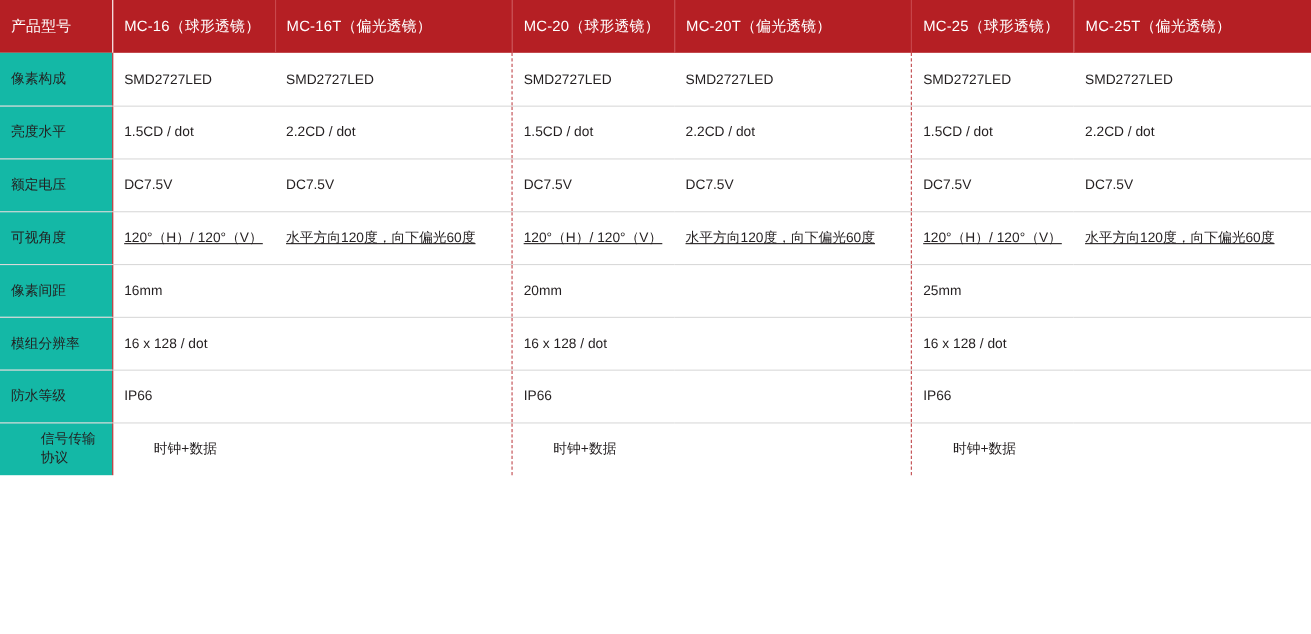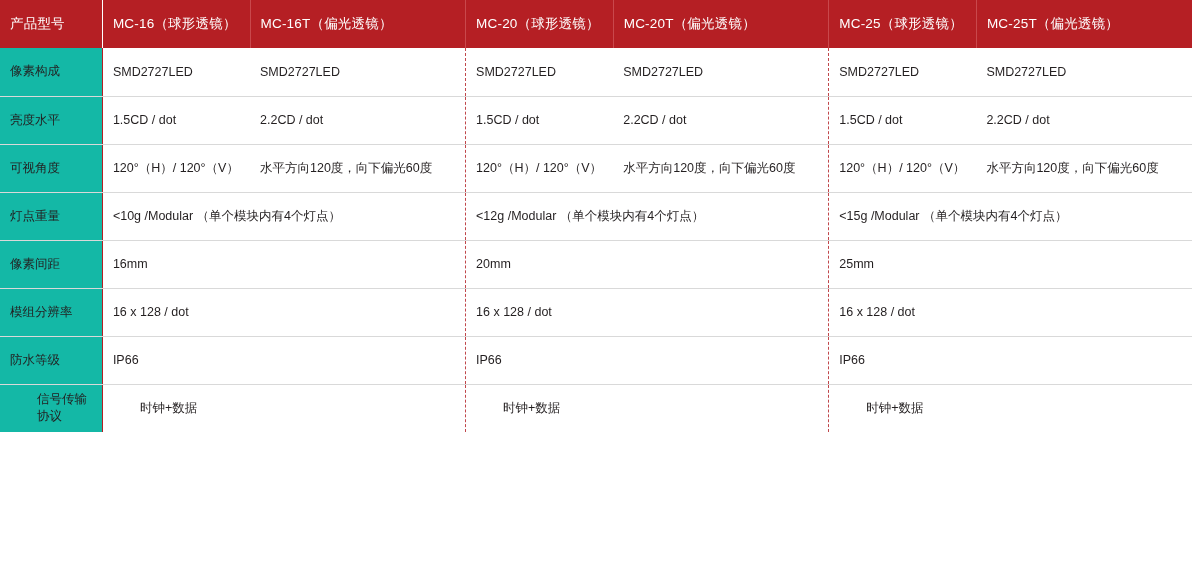--- a/index.html
+++ b/index.html
@@ -62,21 +62,21 @@
     padding-left: 37px;
   }
   
   td.group-start {
     border-left: 1px dashed #c0474b;
   }
   
   col.c-label { width: 95px; }
   col.c-a { width: 137px; }
   col.c-b { width: 200px; }
-  .nowrap { white-space: nowrap; }
+  .nowrap { white-space: nowrap; text-decoration: underline; }
 </style>
 </head>
 <body>
 
 <table class="spec">
   <colgroup>
     <col class="c-label">
     <col class="c-a">
       <col class="c-b">
     <col class="c-a">
@@ -110,39 +110,42 @@
     <tr class="body-row">
       <td class="label-col">亮度水平</td>
       <td class="group-start">1.5CD / dot</td>
       <td>2.2CD / dot</td>
       <td class="group-start">1.5CD / dot</td>
       <td>2.2CD / dot</td>
       <td class="group-start">1.5CD / dot</td>
       <td>2.2CD / dot</td>
     </tr>
 
+    <tr class="body-row">
+      <td class="label-col">额定电压</td>
+      <td class="group-start">DC7.5V</td>
+      <td>DC7.5V</td>
+      <td class="group-start">DC7.5V</td>
+      <td>DC7.5V</td>
+      <td class="group-start">DC7.5V</td>
+      <td>DC7.5V</td>
+    </tr>
 
     <tr class="body-row">
       <td class="label-col">可视角度</td>
       <td class="group-start nowrap">120°（H）/ 120°（V）</td>
       <td class="nowrap">水平方向120度，向下偏光60度</td>
       <td class="group-start nowrap">120°（H）/ 120°（V）</td>
       <td class="nowrap">水平方向120度，向下偏光60度</td>
       <td class="group-start nowrap">120°（H）/ 120°（V）</td>
       <td class="nowrap">水平方向120度，向下偏光60度</td>
     </tr>
 
 
 
-    <tr class="body-row">
-      <td class="label-col">灯点重量</td>
-      <td class="group-start" colspan="2">&lt;10g /Modular （单个模块内有4个灯点）</td>
-      <td class="group-start" colspan="2">&lt;12g /Modular （单个模块内有4个灯点）</td>
-      <td class="group-start" colspan="2">&lt;15g /Modular （单个模块内有4个灯点）</td>
-    </tr>
 
     <tr class="body-row">
       <td class="label-col">像素间距</td>
       <td class="group-start" colspan="2">16mm</td>
       <td class="group-start" colspan="2">20mm</td>
       <td class="group-start" colspan="2">25mm</td>
     </tr>
 
     <tr class="body-row">
       <td class="label-col">模组分辨率</td>

